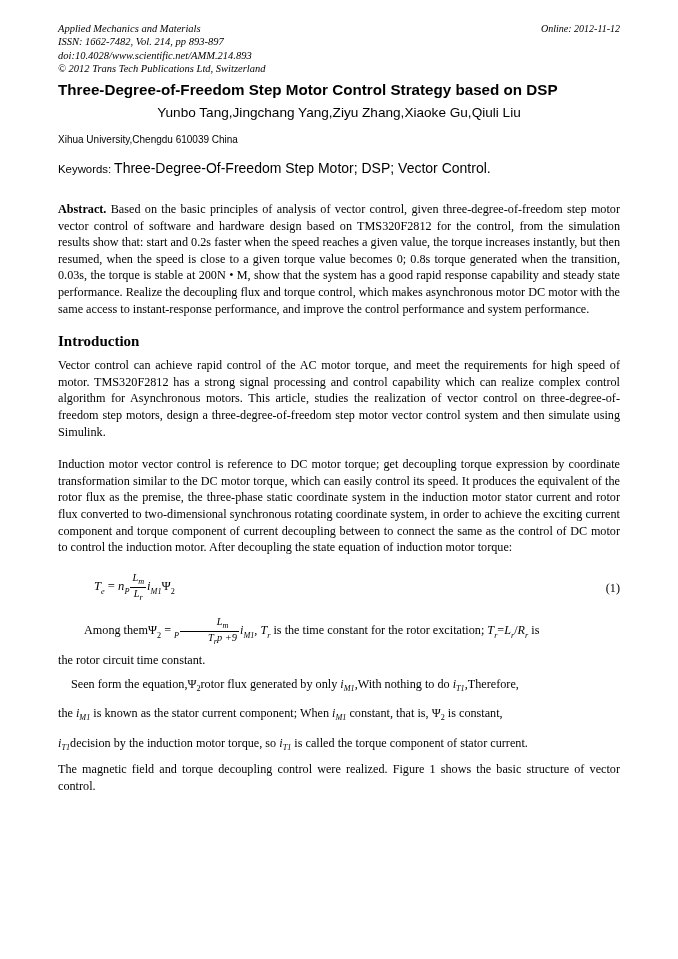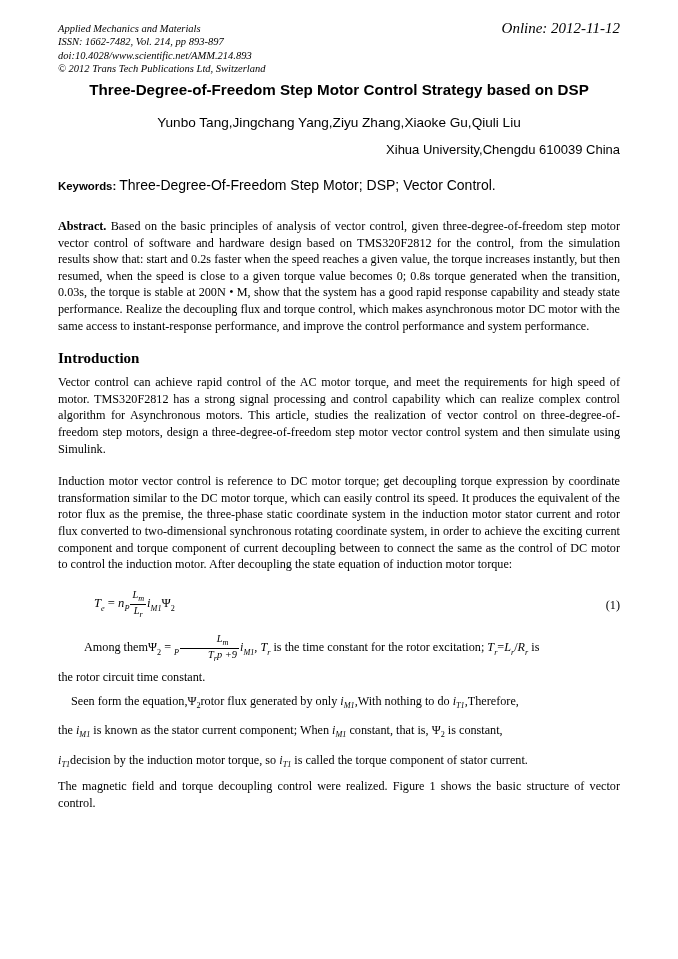--- a/index.html
+++ b/index.html
@@ -35,56 +35,55 @@
   .header .left {
     position: absolute;
     left: 0;
     top: 0;
   }
   .header .right {
     position: absolute;
     right: 0;
     top: 0;
     font-style: italic;
-    font-size: 15px;
+    font-size: 10px;
   }
 
   
   .title {
     font-family: "Liberation Sans", sans-serif;
     font-weight: bold;
     font-size: 15.2px;
-    text-align: center;
     line-height: 20px;
-    margin-bottom: 14px;
+    margin-bottom: 4px;
   }
   .authors {
     font-family: "Liberation Sans", sans-serif;
     font-size: 13.6px;
     text-align: center;
     line-height: 18px;
     margin-bottom: 10px;
   }
   .affiliation {
     font-family: "Liberation Sans", sans-serif;
-    font-size: 13px;
-    text-align: right;
+    font-size: 10px;
+    text-align: left;
     line-height: 15px;
-    margin-bottom: 21px;
+    margin-bottom: 14px;
   }
 
   
   .kw {
     font-size: 11.6px;
     line-height: 15px;
     margin-bottom: 24px;
   }
   .kw .lbl {
     font-family: "Liberation Sans", sans-serif;
-    font-weight: bold;
+    font-weight: normal;
     font-size: 11.4px;
     text-align: right;
   }
   .kw .txt {
     font-family: "Liberation Sans", sans-serif;
     font-size: 14px;
   }
 
   p.just {
     text-align: justify;

